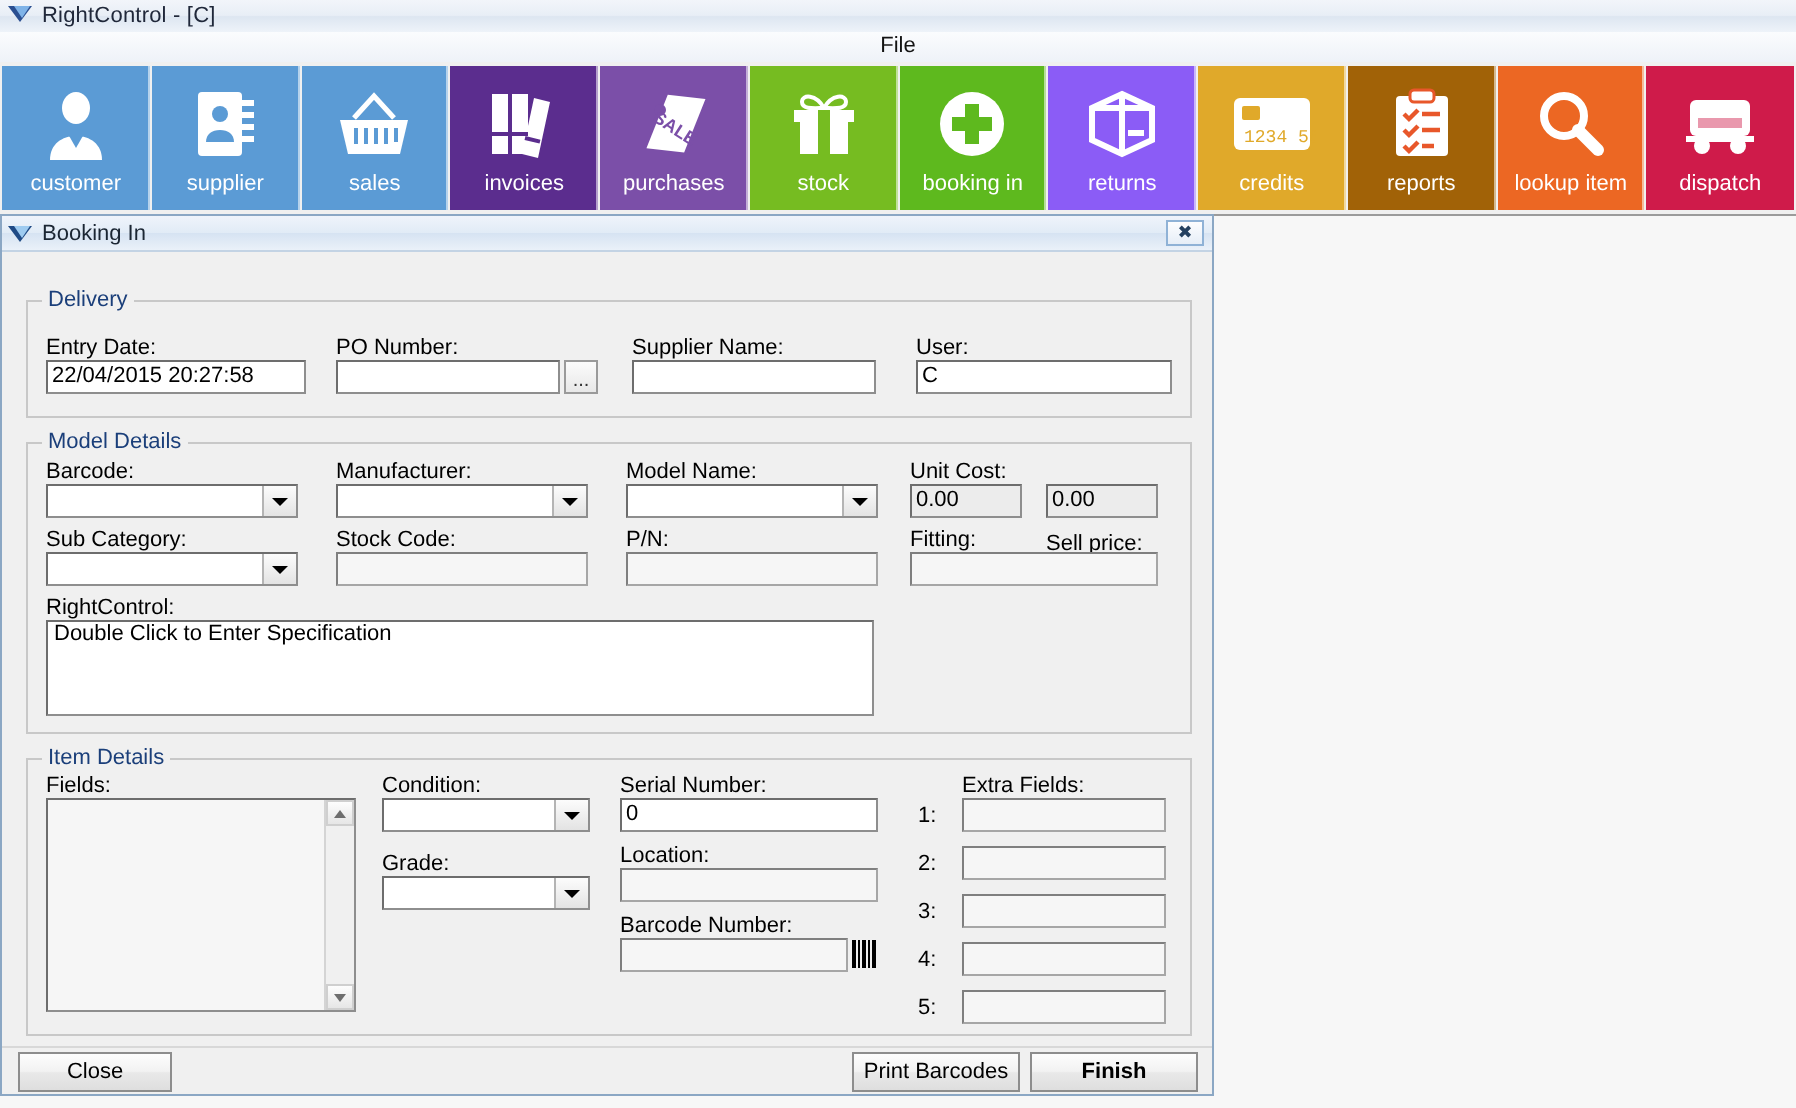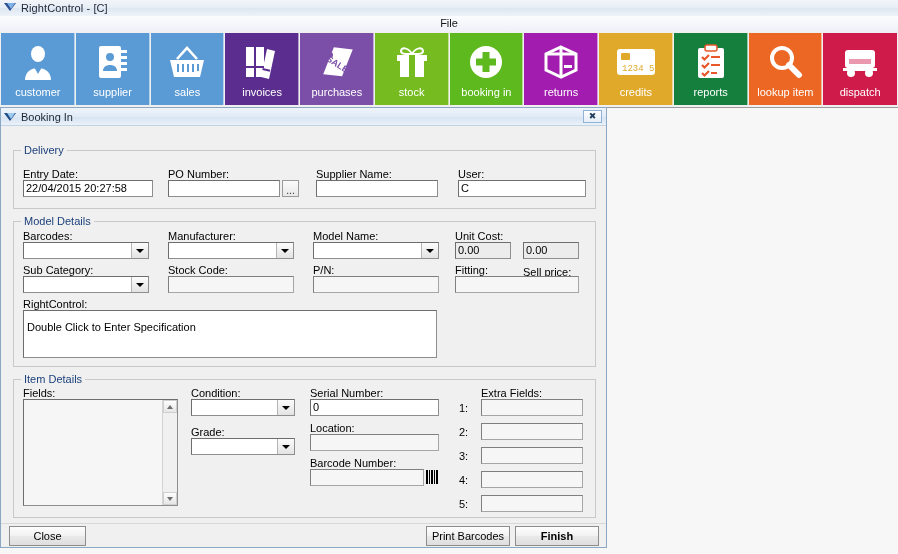--- a/index.html
+++ b/index.html
@@ -226,21 +226,21 @@
   }
 
   .tarea {
     position: absolute;
     box-sizing: border-box;
     background: #fff;
     border: 1px solid #8e8e8e;
     border-top-color: #6d6d6d;
     border-left-color: #6d6d6d;
     font-size: 11px;
-    padding: 10px 3px;
+    padding: 0 3px;
     overflow: hidden;
     color: #000;
     line-height: 13px;
   }
   .tarea.grey { background: #f6f6f6; }
 
   
   .vscroll {
     position: absolute; right: 0; top: 0; bottom: 0; width: 14px;
     background: #f0f0f0;
@@ -403,21 +403,21 @@
       <div class="tb-ico">
         <svg width="36" height="36" viewBox="0 0 36 36">
           <circle cx="18" cy="18" r="16" fill="#fff"></circle>
           <path d="M14.5 8h7v6.5H28v7h-6.5V28h-7v-6.5H8v-7h6.5z" fill="#5eb91e"></path>
         </svg>
       </div>
       <div class="tb-lbl">booking in</div>
       <span class="tb-sep"></span>
     </div>
 
-    <div class="tb-btn" style="background:#a21caf">
+    <div class="tb-btn" style="background:#8b5cf6">
       <div class="tb-ico">
         <svg width="38" height="34" viewBox="0 0 38 34">
           <path d="M19 2l15 7v16l-15 7-15-7V9z" fill="none" stroke="#fff" stroke-width="3"></path>
           <path d="M19 2v30M4 9h30" stroke="#fff" stroke-width="3"></path>
           <rect x="22" y="20" width="8" height="3" fill="#fff"></rect>
         </svg>
       </div>
       <div class="tb-lbl">returns</div>
       <span class="tb-sep"></span>
     </div>
@@ -427,21 +427,21 @@
         <svg width="44" height="32" viewBox="0 0 44 32">
           <rect x="3" y="3" width="38" height="26" rx="3" fill="#fff"></rect>
           <rect x="7" y="7" width="9" height="7" rx="1" fill="#e0a92a"></rect>
           <text x="8" y="25" fill="#e0a92a" font-size="9" font-family="Liberation Mono, monospace">1234 567</text>
         </svg>
       </div>
       <div class="tb-lbl">credits</div>
       <span class="tb-sep"></span>
     </div>
 
-    <div class="tb-btn" style="background:#15803d">
+    <div class="tb-btn" style="background:#a16207">
       <div class="tb-ico">
         <svg width="34" height="36" viewBox="0 0 34 36">
           <rect x="4" y="4" width="26" height="30" rx="2" fill="#fff"></rect>
           <rect x="11" y="1" width="12" height="6" rx="2" fill="#fff" stroke="#e8572a" stroke-width="1.5"></rect>
           <g stroke="#e8572a" stroke-width="2.2" fill="none">
             <path d="M8 13l2.5 2.5L15 11"></path>
               <path d="M8 21l2.5 2.5L15 19"></path>
               <path d="M8 29l2.5 2.5L15 27"></path>
             <path d="M17 13h9M17 21h9M17 29h6"></path>
           </g>
@@ -506,21 +506,21 @@
       <div class="fld-label" style="left:315px; top:42px;">Supplier Name:</div>
       <div class="tin" style="left:315px; top:54px; width:122px; height:17px;"></div>
 
       <div class="fld-label" style="left:457px; top:42px;">User:</div>
       <div class="tin" style="left:457px; top:54px; width:128px; height:17px;">C</div>
 
       <div class="grp" style="left:12px; top:95px; width:583px; height:146px;">
         <span class="grp-label">Model Details</span>
       </div>
 
-      <div class="fld-label" style="left:22px; top:104px;">Barcodes:</div>
+      <div class="fld-label" style="left:22px; top:104px;">Barcode:</div>
       <div class="combo" style="left:22px; top:116px; width:126px; height:17px;">
         <span class="cv"></span>
         <span class="carrow">
             <i></i>
           </span>
       </div>
 
       <div class="fld-label" style="left:167px; top:104px;">Manufacturer:</div>
       <div class="combo" style="left:167px; top:116px; width:126px; height:17px;">
         <span class="cv"></span>

